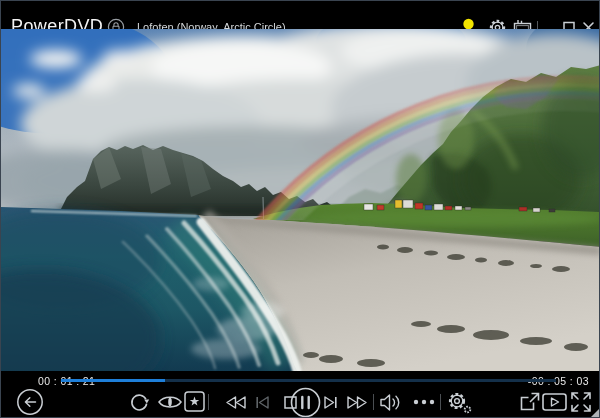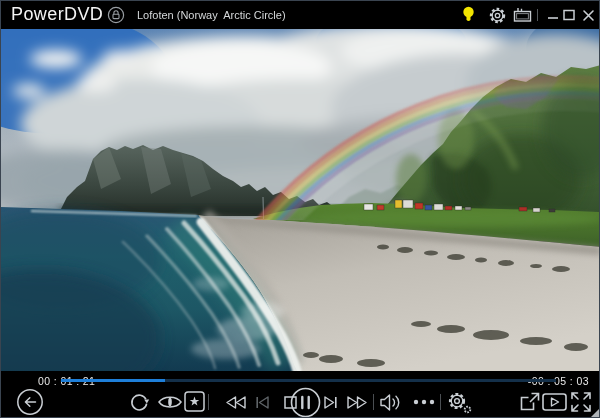--- a/index.html
+++ b/index.html
@@ -6,21 +6,21 @@
     --chrome-bg:#000000; --icon:#c9ced3; --icon-disabled:#5f6468; --text:#e8e8e8;
     --progress-fill:#1e7fd9; --progress-track:#14304a; --bulb:#f2e400;
   }
   html,body{margin:0;padding:0;background:#222;}
   *{box-sizing:border-box;}
   .window{
     position:relative;width:600px;height:418px;background:var(--chrome-bg);
     font-family:"Liberation Sans",sans-serif;border:1px solid #3a4450;overflow:hidden;
   }
   
-  .titlebar{position:absolute;top:0;left:0;width:100%;height:28px;background:var(--chrome-bg);}
+  .titlebar{position:absolute;top:12px;left:0;width:100%;height:28px;background:var(--chrome-bg);}
   .logo{position:absolute;left:10px;top:3px;font-size:18px;color:#f4f4f4;letter-spacing:.4px;}
   .badge{position:absolute;left:106px;top:5px;width:18px;height:18px;}
   .media-title{position:absolute;left:136px;top:8px;font-size:11px;color:#d5d8da;white-space:pre;text-align:right;}
   .tbtn{position:absolute;top:0;height:28px;display:flex;align-items:center;justify-content:center;
         color:var(--icon);background:none;border:none;padding:0;cursor:pointer;}
   .tbtn.bulb{color:var(--bulb);}
   .tsep{position:absolute;top:8px;width:1px;height:12px;background:#55595d;}
   
   .video{position:absolute;top:28px;left:0;width:600px;height:342px;background:#000;overflow:hidden;}
   .video svg{display:block;}

